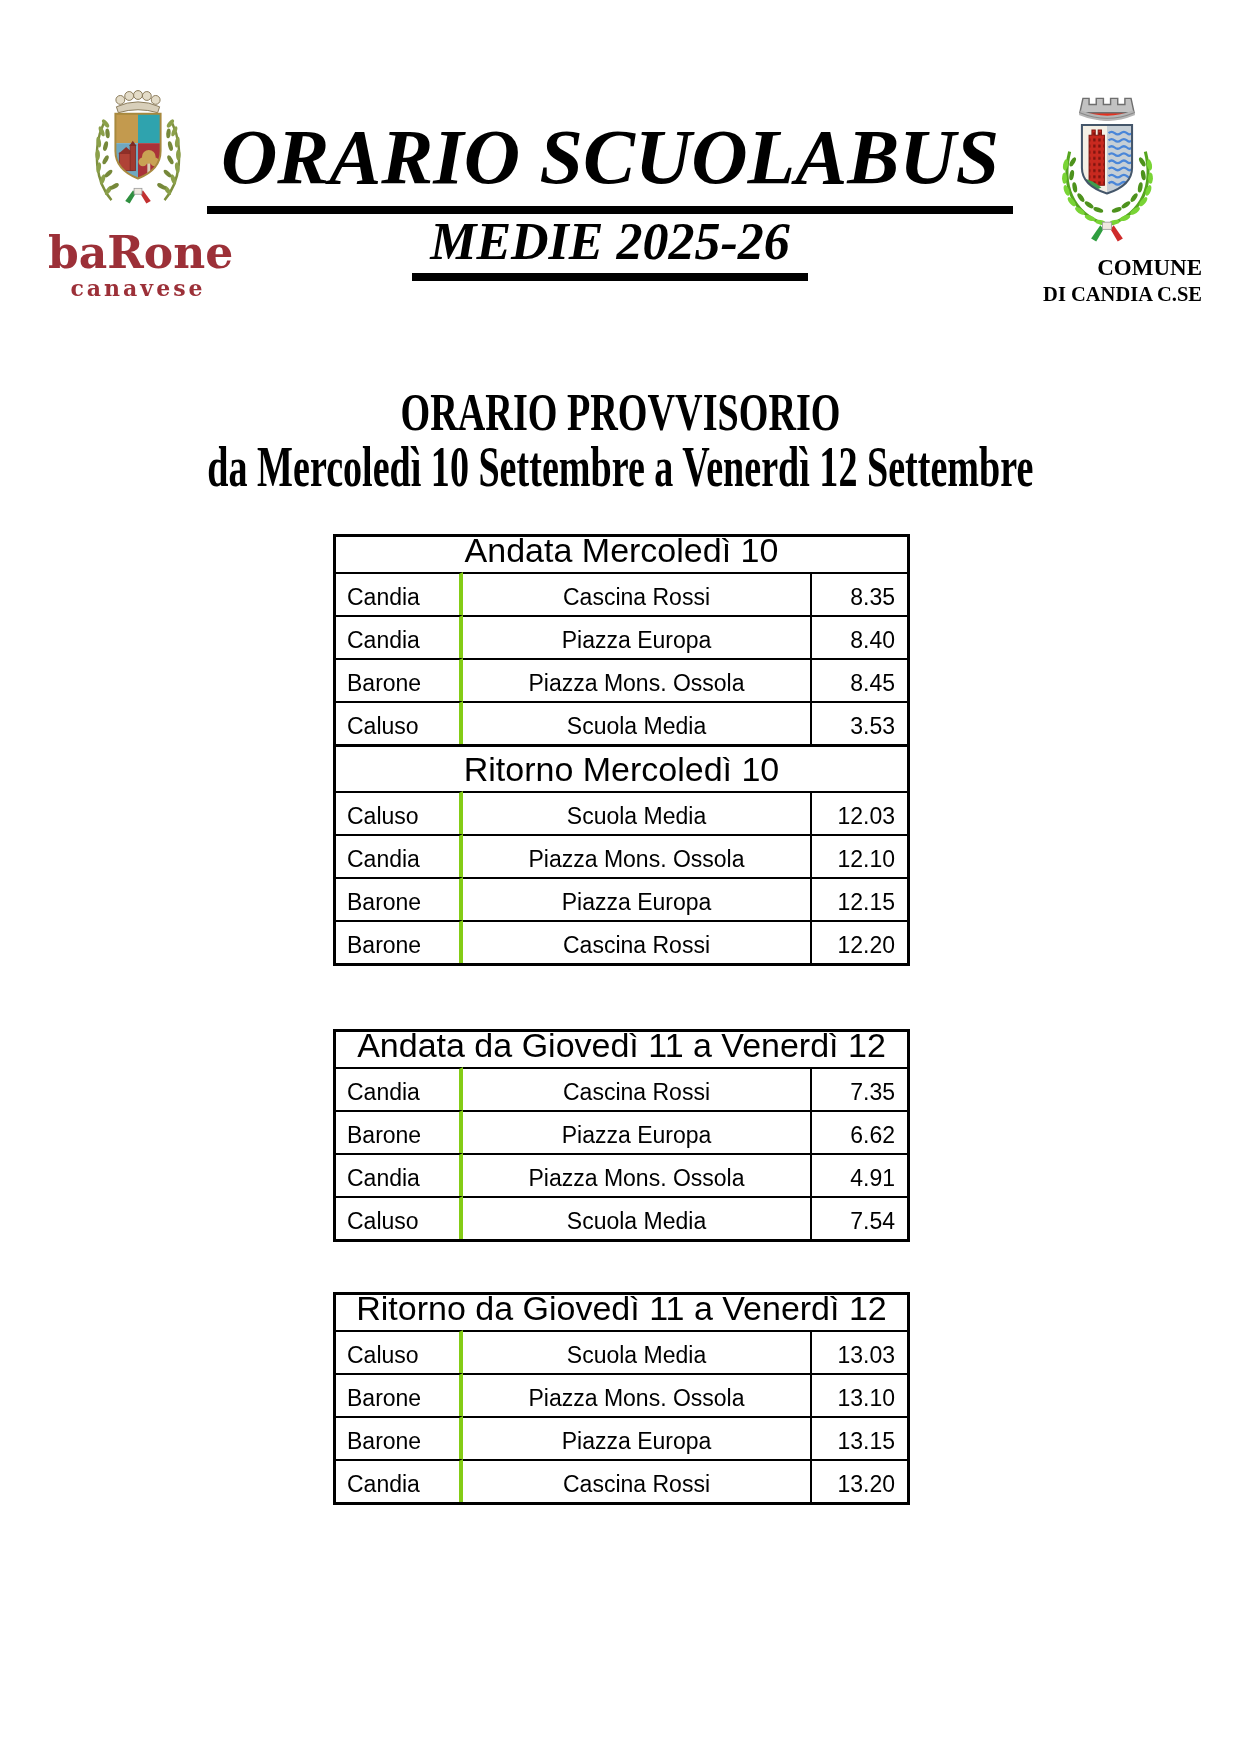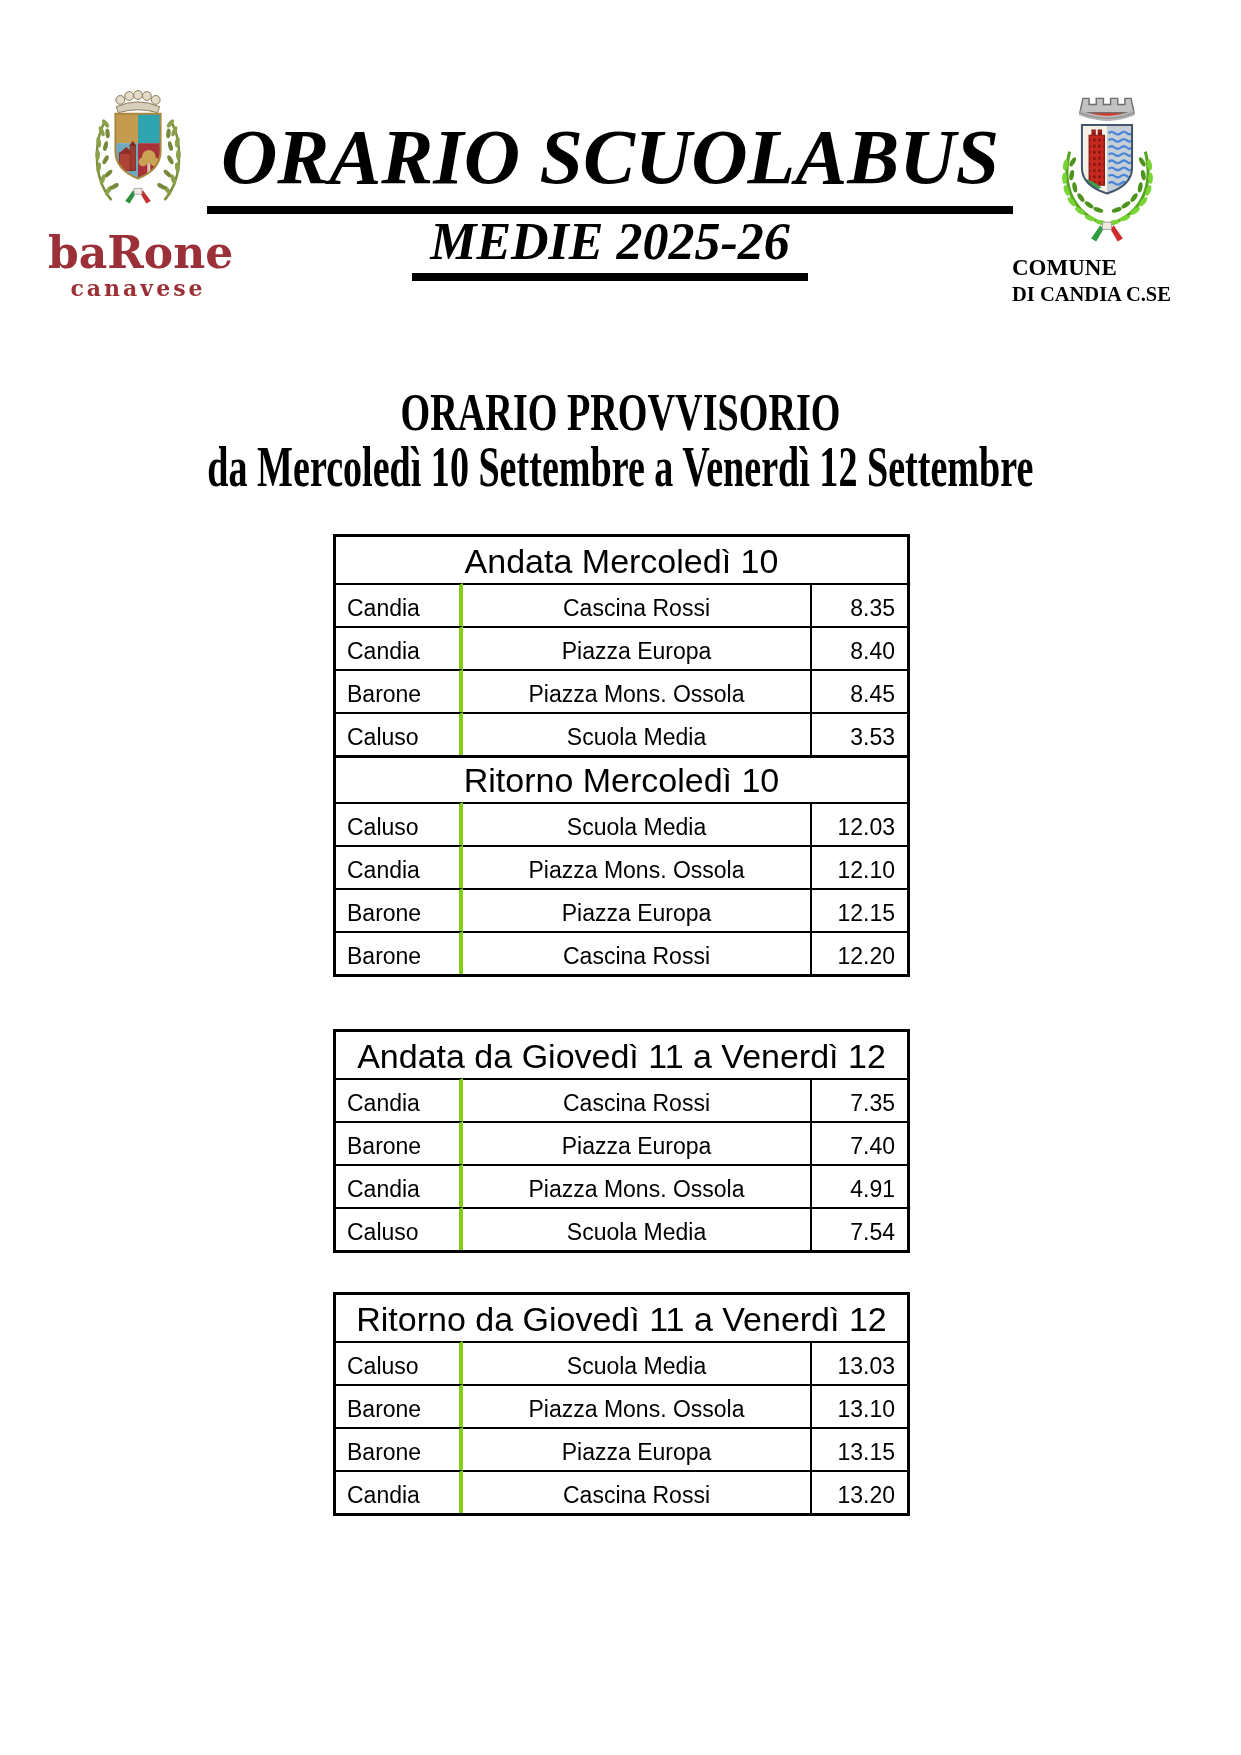--- a/index.html
+++ b/index.html
@@ -16,21 +16,21 @@
   .barone-line1 {
     font-family:"DejaVu Serif", serif; font-weight:700;
     font-size:44px; line-height:46px; color:var(--barone-red, #9c3038);
     margin-top:14px;
   }
   .barone-line2 {
     font-family:"DejaVu Serif", serif; font-weight:700;
     font-size:22px; line-height:24px; letter-spacing:3px;
     color:var(--barone-red, #9c3038);
   }
-  .logo-right { position:absolute; left:1012px; top:88px; width:190px; text-align:left; }
+  .logo-right { position:absolute; left:1012px; top:88px; width:190px; text-align:right; }
   .logo-right svg { display:block; margin:0 auto; }
   .comune-line1 { font-family:"Liberation Serif", serif; font-weight:700; font-size:23px; line-height:27px; margin-top:2px; }
   .comune-line2 { font-family:"Liberation Serif", serif; font-weight:700; font-size:20.5px; line-height:26px; }
 
   
   .title-wrap { position:absolute; left:150px; width:920px; top:118px; text-align:center; }
   .title-line { line-height:1; }
   .title-line .u {
     display:inline-block; font-family:"Liberation Serif", serif;
     font-weight:700; font-style:italic;
@@ -52,21 +52,21 @@
     position:absolute; left:333px; width:577px;
     display:grid; grid-template-columns:127px 349px auto;
     border:3px solid #000; background:#fff; box-sizing:border-box;
   }
   .sbtable .hdr {
     grid-column:1 / -1; box-sizing:border-box;
     height:47px; border-top:3px solid #000;
     display:flex; justify-content:center; align-items:flex-end;
     font-size:34px; line-height:1; padding-bottom:5px;
   }
-  .sbtable .hdr.first { height:46px; border-top:none; }
+  .sbtable .hdr.first { height:35px; border-top:none; }
   .sbtable .cell {
     box-sizing:border-box; height:43px; border-top:2px solid #000;
     display:flex; align-items:flex-end; padding-bottom:6px;
     font-size:23px; line-height:1; white-space:nowrap;
   }
   .sbtable .cell.c0 { justify-content:flex-start; padding-left:11px; border-right:4px solid #84cc16; }
   .sbtable .cell.c1 { justify-content:center; border-right:2px solid #000; }
   .sbtable .cell.c2 { justify-content:flex-end; padding-right:12px; }
   #table-0 { top:534px; }
   #table-1 { top:1029px; }
@@ -252,21 +252,21 @@
       <div class="cell c1">Cascina Rossi</div>
       <div class="cell c2">12.20</div>
     </div>
   <div class="sbtable" id="table-1">
       <div class="hdr first">Andata da Giovedì 11 a Venerdì 12</div>
       <div class="cell c0">Candia</div>
       <div class="cell c1">Cascina Rossi</div>
       <div class="cell c2">7.35</div>
       <div class="cell c0">Barone</div>
       <div class="cell c1">Piazza Europa</div>
-      <div class="cell c2">7.40</div>
+      <div class="cell c2">6.62</div>
       <div class="cell c0">Candia</div>
       <div class="cell c1">Piazza Mons. Ossola</div>
       <div class="cell c2">4.91</div>
       <div class="cell c0">Caluso</div>
       <div class="cell c1">Scuola Media</div>
       <div class="cell c2">7.54</div>
     </div>
   <div class="sbtable" id="table-2">
       <div class="hdr first">Ritorno da Giovedì 11 a Venerdì 12</div>
       <div class="cell c0">Caluso</div>

